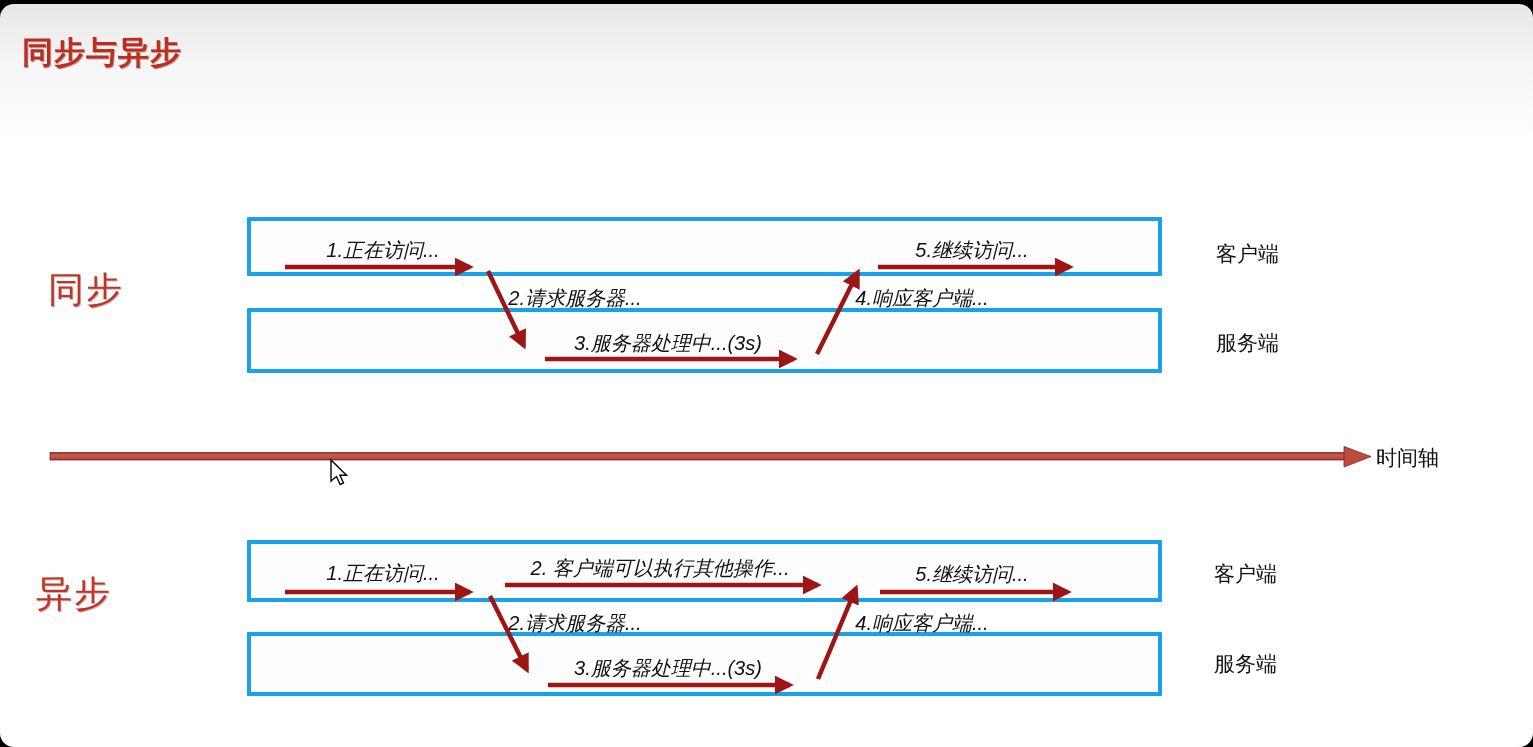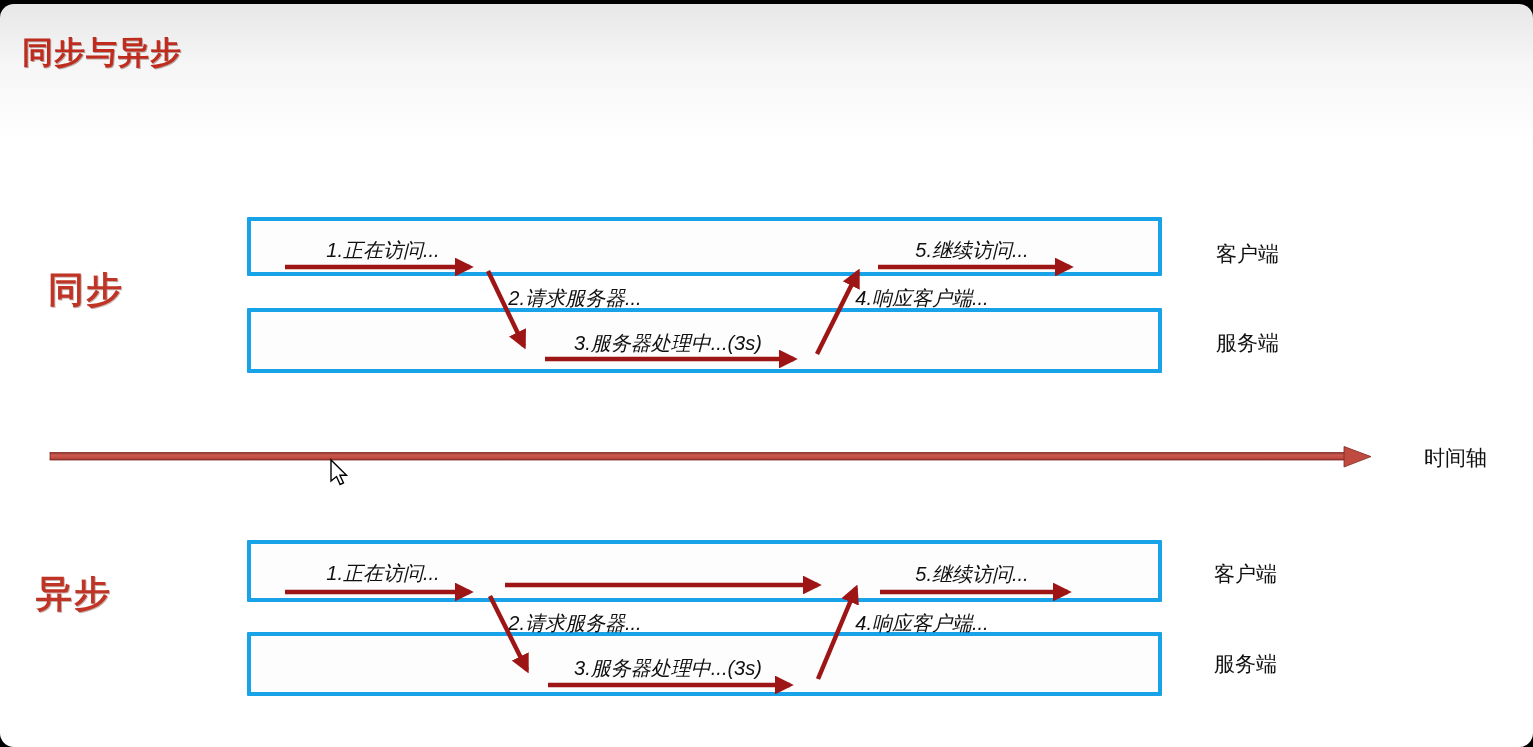--- a/index.html
+++ b/index.html
@@ -2,35 +2,35 @@
 <html><head>
 <meta charset="utf-8">
 <style>
   html,body{margin:0;padding:0;background:#000;}
   .viewport{position:relative;width:1533px;height:747px;background:#000;overflow:hidden;
     font-family:"Liberation Sans","DejaVu Sans",sans-serif;}
   .stage{position:absolute;left:0;top:4px;right:0;bottom:0;border-radius:14px;
     background:linear-gradient(to bottom,#e7e7e7 0,#f6f6f6 60px,#ffffff 140px,#ffffff 100%);}
   .title{position:absolute;left:22px;top:28px;margin:0;font-size:31px;font-weight:bold;
     color:#bf2c1e;letter-spacing:1px;text-shadow:1px 1px 0 rgba(70,10,0,.35);}
-  .section-label{position:absolute;font-size:36px;font-weight:bold;color:#c03425;
+  .section-label{position:absolute;font-size:36px;font-weight:normal;color:#c03425;
     text-shadow:1px 1px 0 rgba(70,10,0,.3);letter-spacing:2px;}
   .section-label.sync{left:48px;top:262px;}
   .section-label.async{left:36px;top:566px;}
   .lane-box{position:absolute;left:247px;width:915px;box-sizing:border-box;
     border:4px solid #18a2e8;background:#fdfdfd;border-radius:1px;}
   .box-sync-client{top:213px;height:59px;}
   .box-sync-server{top:304px;height:65px;}
   .box-async-client{top:536px;height:62px;}
   .box-async-server{top:628px;height:64px;}
   .lane-label{position:absolute;font-size:21px;color:#111;white-space:nowrap;margin-left:44px;}
   .step-label{position:absolute;transform:translateX(-50%);font-size:20px;color:#101010;
     white-space:nowrap;font-style:italic;}
   .arrow-layer{position:absolute;left:0;top:0;pointer-events:none;}
-  .tl-label{position:absolute;left:1376px;top:440px;font-size:21px;color:#111;white-space:nowrap;margin-left:48px;}
+  .tl-label{position:absolute;left:1376px;top:440px;font-size:21px;color:#111;white-space:nowrap;}
 </style>
 </head>
 <body>
 
 <div class="viewport">
   <div class="stage">
 
     <h1 class="title">同步与异步</h1>
 
     <div class="section-label sync">同步</div>
@@ -46,20 +46,21 @@
     <div class="lane-label" style="left:1170px;top:556px;">客户端</div>
     <div class="lane-label" style="left:1170px;top:646px;">服务端</div>
 
     <div class="step-label" style="left:383px;top:233px;">1.正在访问...</div>
     <div class="step-label" style="left:575px;top:281px;">2.请求服务器...</div>
     <div class="step-label" style="left:668px;top:326px;">3.服务器处理中...(3s)</div>
     <div class="step-label" style="left:922px;top:281px;">4.响应客户端...</div>
     <div class="step-label" style="left:972px;top:233px;">5.继续访问...</div>
 
     <div class="step-label" style="left:383px;top:556px;">1.正在访问...</div>
+    <div class="step-label" style="left:660px;top:551px;">2. 客户端可以执行其他操作...</div>
     <div class="step-label" style="left:575px;top:606px;">2.请求服务器...</div>
     <div class="step-label" style="left:668px;top:651px;">3.服务器处理中...(3s)</div>
     <div class="step-label" style="left:922px;top:606px;">4.响应客户端...</div>
     <div class="step-label" style="left:972px;top:557px;">5.继续访问...</div>
 
     <div class="tl-label">时间轴</div>
 
     <svg class="arrow-layer" width="1533" height="747" viewBox="0 0 1533 747">
       <defs>
         <marker id="ah" viewBox="0 0 10 10" refX="8" refY="5" markerWidth="4.2" markerHeight="4.2" orient="auto">

